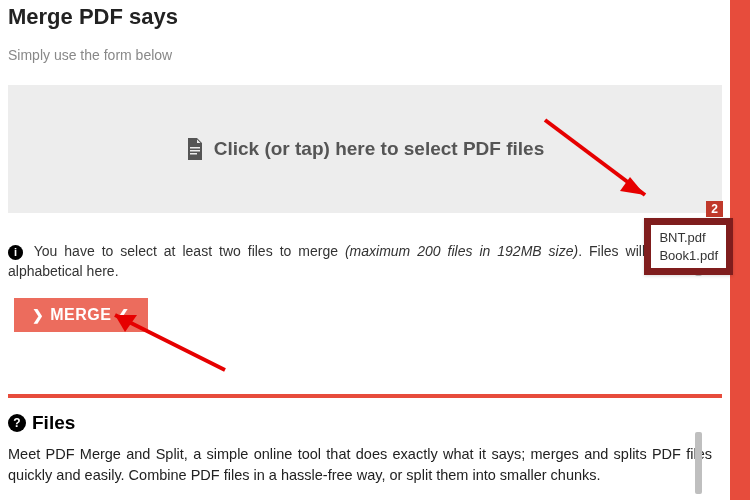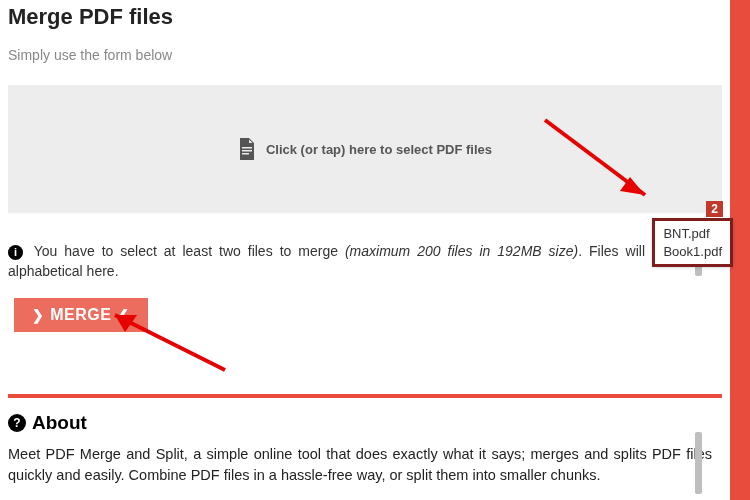--- a/index.html
+++ b/index.html
@@ -4,45 +4,45 @@
 <style>
 * { margin: 0; padding: 0; box-sizing: border-box; }
 body { font-family: Arial, Helvetica, sans-serif; width: 750px; height: 500px; overflow: hidden; position: relative; background: #fff; }
 .page { display: flex; width: 750px; height: 500px; }
 .main { flex: 1; padding: 0 8px 0 8px; position: relative; }
 .right-band { width: 20px; background: #e74c3c; }
 .header { padding: 4px 0 8px 0; }
 .title { font-size: 22px; font-weight: bold; color: #222; }
 .subtitle { font-size: 14px; color: #888; margin-top: 17px; }
 .dropzone { background: #ededed; height: 128px; margin: 14px 0 0 0; display: flex; align-items: center; justify-content: center; gap: 10px; cursor: pointer; }
-.dropzone-text { font-size: 13px; font-weight: bold; color: #555; }
+.dropzone-text { font-size: 19px; font-weight: bold; color: #555; }
 .pdf-icon { width: 18px; height: 22px; display: inline-block; }
 .info-row { margin: 28px 0 0 0; font-size: 14px; color: #333; text-align: justify; line-height: 1.45; }
 .info-icon { display: inline-block; width: 15px; height: 15px; border-radius: 50%; background: #000; color: #fff; font-weight: bold; font-size: 11px; text-align: center; line-height: 15px; vertical-align: middle; margin-right: 4px; }
 .info-row .em { font-style: italic; }
 .merge-btn { display: inline-flex; align-items: center; gap: 6px; background: #ec6c5d; color: #fff; font-weight: bold; font-size: 16px; padding: 8px 18px; margin: 16px 0 0 6px; border: none; cursor: pointer; letter-spacing: 0.5px; }
 .merge-btn .chevron { font-size: 14px; }
 .divider { border-top: 4px solid #e74c3c; margin: 62px 0 0 0; }
 .about-head { display: flex; align-items: center; gap: 6px; font-size: 19px; font-weight: bold; margin: 14px 0 10px 0; }
 .q-icon { width: 18px; height: 18px; border-radius: 50%; background: #000; color: #fff; font-size: 12px; font-weight: bold; text-align: center; line-height: 18px; }
 .about-text { font-size: 14.5px; color: #222; text-align: justify; line-height: 1.45; padding-right: 10px; }
 .badge { position: absolute; background: #c0392b; color: #fff; font-size: 12px; font-weight: bold; padding: 1px 5px; right: 7px; top: 201px; }
-.file-popup { position: absolute; right: -3px; top: 218px; background: #fff; border: 3px solid #7f1d1d; padding: 4px 8px; font-size: 13px; color: #333; line-height: 1.35; box-shadow: 0 1px 3px rgba(0,0,0,0.15); z-index: 5; }
+.file-popup { position: absolute; right: -3px; top: 218px; background: #fff; border: 7px solid #7f1d1d; padding: 4px 8px; font-size: 13px; color: #333; line-height: 1.35; box-shadow: 0 1px 3px rgba(0,0,0,0.15); z-index: 5; }
 .sb { position: absolute; right: 28px; width: 7px; background: #bfbfbf; border-radius: 2px; }
 .sb1 { top: 218px; height: 58px; }
 .sb2 { top: 432px; height: 62px; }
 .arrow { position: absolute; pointer-events: none; }
 </style>
 </head>
 <body>
 
 <div class="page">
   <div class="main">
     <div class="header">
-      <div class="title">Merge PDF files</div>
+      <div class="title">Merge PDF says</div>
       <div class="subtitle">Simply use the form below</div>
     </div>
 
     <div class="dropzone">
       <span class="pdf-icon">
         <svg viewBox="0 0 18 22" width="18" height="22">
             <path fill="#555" d="M11 0H2v22h14V5l-5-5zm0 1.5L14.5 5H11V1.5zM4 9h10v1.5H4V9zm0 3h10v1.5H4V12zm0 3h7v1.5H4V15z"></path>
           </svg>
       </span>
       <span class="dropzone-text">Click (or tap) here to select PDF files</span>
@@ -58,21 +58,21 @@
     <button class="merge-btn">
       <span class="chevron">❯</span>
       <span>MERGE</span>
       <span class="chevron">❮</span>
     </button>
 
     <div class="divider"></div>
 
     <div class="about-head">
       <span class="q-icon">?</span>
-      <span>About</span>
+      <span>Files</span>
     </div>
     <div class="about-text">Meet PDF Merge and Split, a simple online tool that does exactly what it says; merges and splits PDF files quickly and easily. Combine PDF files in a hassle-free way, or split them into smaller chunks.</div>
 
     <div class="badge">2</div>
     <div class="file-popup">
       <div>BNT.pdf</div>
       <div>Book1.pdf</div>
     </div>
 
     <div class="sb sb1"></div>

